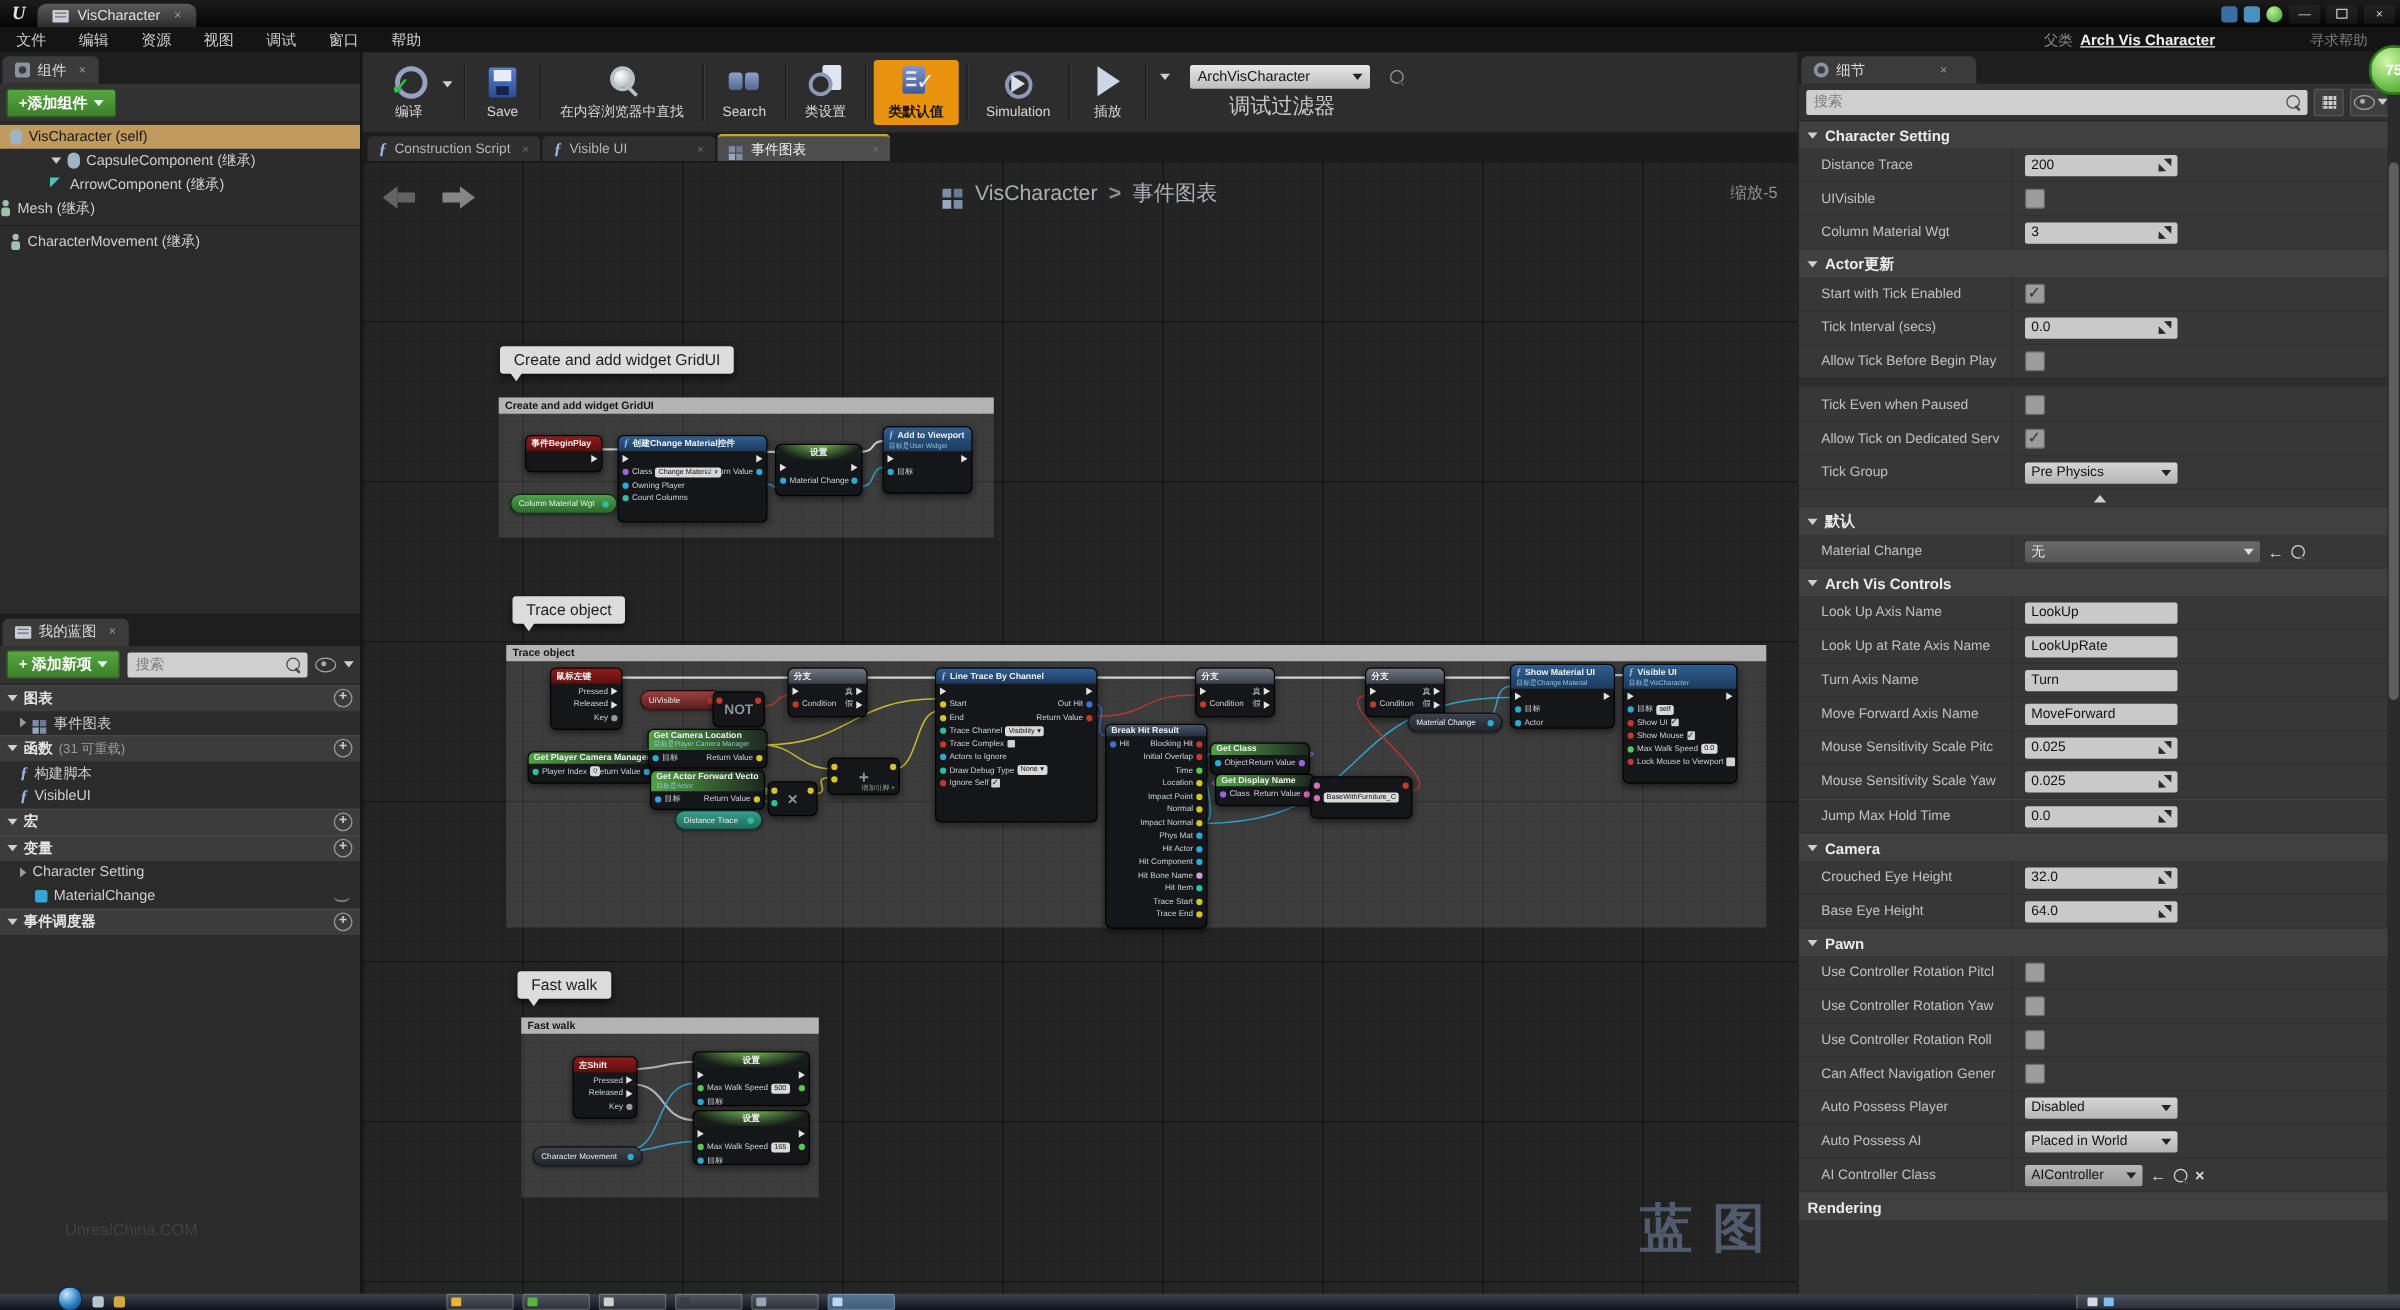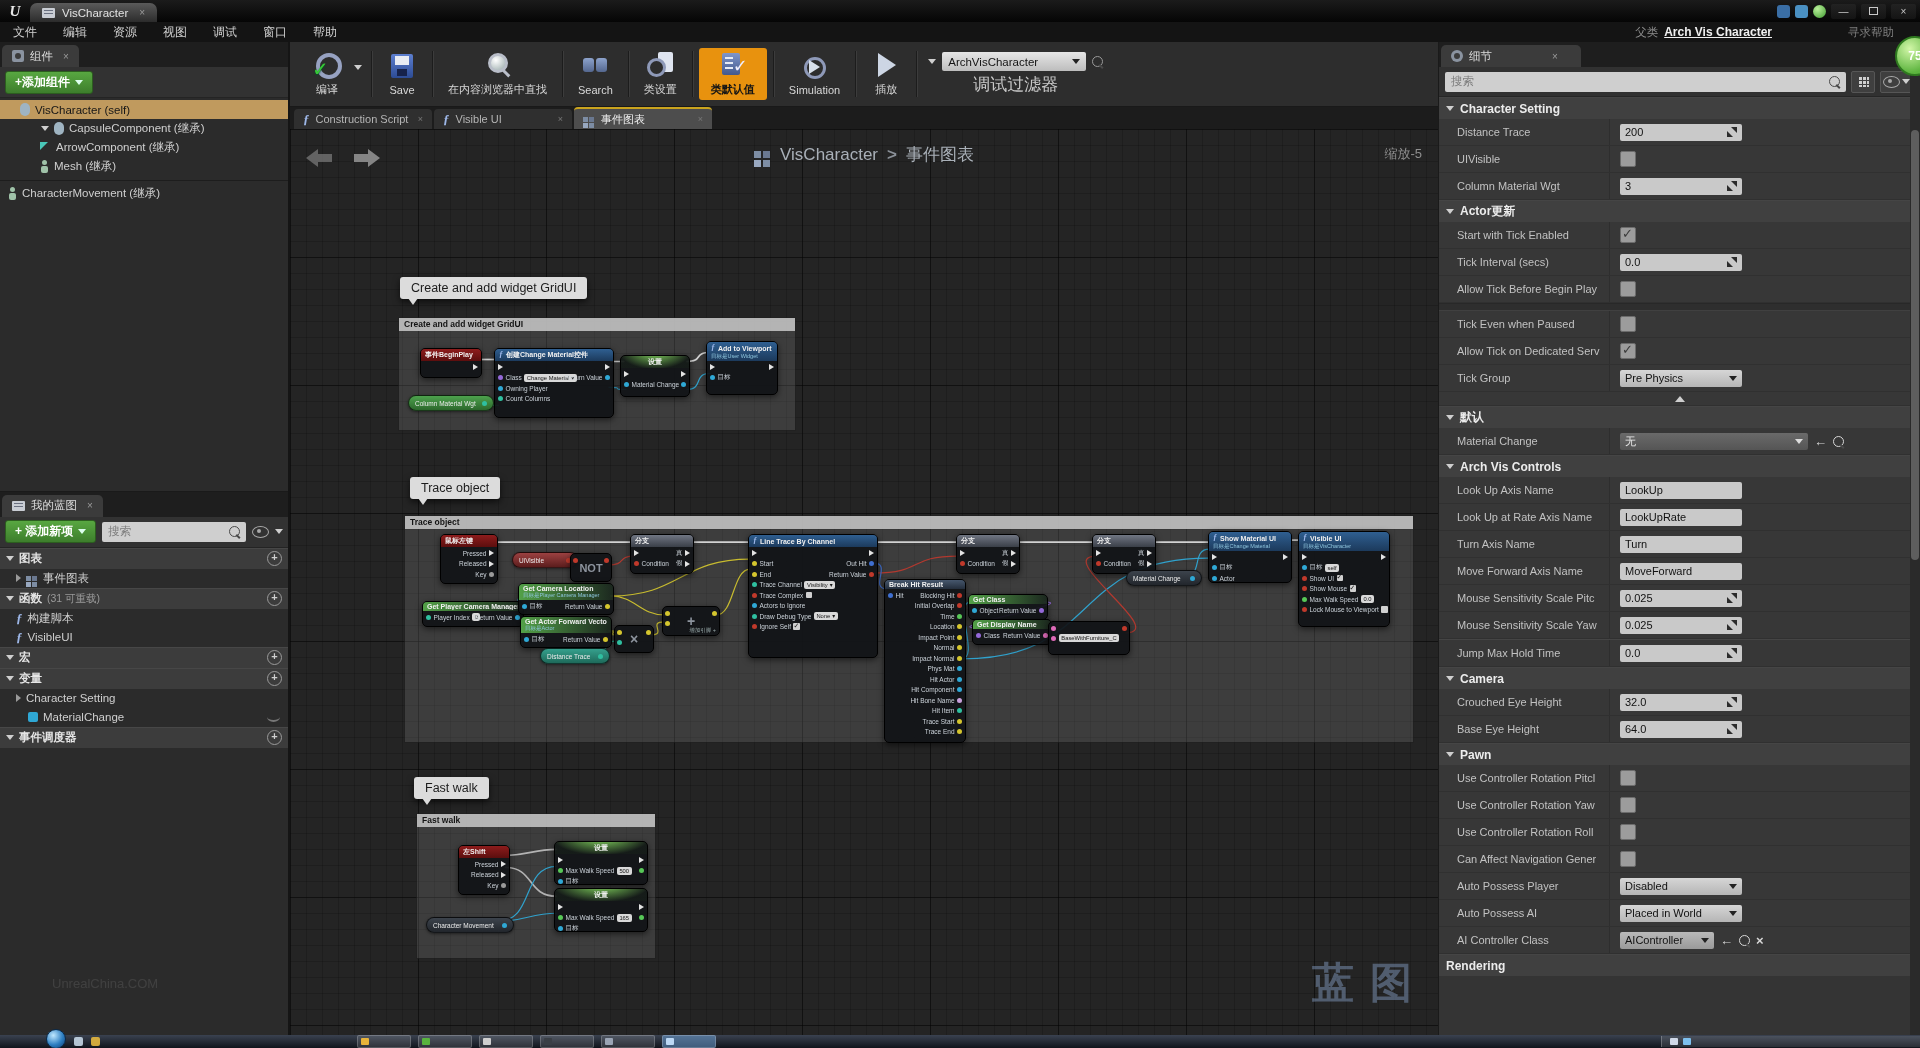--- a/index.html
+++ b/index.html
@@ -90,21 +90,21 @@
   .ticon .bino{position:absolute;left:3px;top:5px;width:11px;height:14px;background:linear-gradient(#8da3cc,#54678f);border-radius:3px;box-shadow:12px 0 0 #7s;}
   .ticon .bino2{position:absolute;left:16px;top:5px;width:11px;height:14px;background:linear-gradient(#8da3cc,#54678f);border-radius:3px;}
   .ticon .page{position:absolute;right:2px;top:1px;width:15px;height:20px;background:#dfe5f0;border-radius:2px;}
   .ticon .gearsm{position:absolute;left:2px;bottom:2px;width:13px;height:13px;border:3.5px solid #8e99b8;border-radius:50%;background:#2d2d2d;}
   .ticon .list{position:absolute;left:4px;top:2px;width:18px;height:22px;background:linear-gradient(#7f96cc,#44598c);border-radius:2px;}
   .ticon .list::before{content:"";position:absolute;left:3px;top:4px;width:8px;height:2px;background:#e6ebf5;box-shadow:0 5px 0 #e6ebf5,0 10px 0 #e6ebf5;}
   .ticon .bigcheck{position:absolute;right:0px;top:4px;color:#eef;font-size:18px;font-weight:bold;}
   .ticon .playtri{position:absolute;left:7px;top:2px;width:0;height:0;border-top:12px solid transparent;border-bottom:12px solid transparent;border-left:18px solid #cdd6e4;}
   .ticon .playsm{position:absolute;left:9px;top:7px;width:0;height:0;border-top:7px solid transparent;border-bottom:7px solid transparent;border-left:11px solid #d8e0ea;}
   .dbggrp{margin-left:8px;display:flex;flex-direction:column;align-items:center;gap:2px;}
-  .dbgrow{display:flex;align-items:center;gap:6px;}
+  .dbgrow{display:flex;align-items:center;gap:16px;}
   .dbgdd{width:132px;height:19px;background:linear-gradient(#e6e6e6,#bdbdbd);border-radius:2px;display:flex;align-items:center;padding:0 6px;font-size:11.5px;color:#141414;}
   .dbgdd .tri{margin-left:auto;border-left:4px solid transparent;border-right:4px solid transparent;border-top:5px solid #222;width:0;height:0;}
   .dbglbl{font-size:17px;color:#c9c9c9;}
   #tabstrip{height:22px;background:#1c1c1c;display:flex;align-items:flex-end;padding-left:4px;}
   .gtab{height:20px;background:#2f2f2f;margin-right:2px;border-radius:4px 4px 0 0;display:flex;align-items:center;gap:6px;padding:0 9px;font-size:11px;color:#b5b5b5;min-width:120px;}
   .gtab.active{background:#4d4d4d;border-top:2px solid #caa41e;color:#f0f0f0;}
   .gtab .x{margin-left:auto;color:#777;font-size:9px;}
   
   #canvas{flex:1;position:relative;overflow:hidden;background-color:#242424;
     background-image:linear-gradient(rgba(0,0,0,.42) 1px,transparent 1px),linear-gradient(90deg,rgba(0,0,0,.42) 1px,transparent 1px),
@@ -242,34 +242,34 @@
           <span class="tclose">×</span>
         </div>
       </div>
       <div class="addrow">
         <div class="greenbtn">
           <span>+添加组件</span>
             <span class="tri-d"></span>
         </div>
       </div>
       <div id="comp-tree">
-          <div class="crow sel" style="padding-left: 20px;">
+          <div class="crow sel" style="padding-left: 8px;">
             <span class="cic"></span>
             <span>VisCharacter (self)</span>
           </div>
           <div class="crow" style="padding-left: 41px;">
             <span class="tri-dn-g"></span>
             <span class="cic"></span>
             <span>CapsuleComponent (继承)</span>
           </div>
           <div class="crow" style="padding-left: 40px;">
             <span class="cic arrow"></span>
             <span>ArrowComponent (继承)</span>
           </div>
-          <div class="crow" style="padding-left: 40px;">
+          <div class="crow" style="">
             <span class="cic person"></span>
             <span>Mesh (继承)</span>
           </div>
           <div class="csep"></div>
           <div class="crow" style="padding-left: 8px;">
             <span class="cic person"></span>
             <span>CharacterMovement (继承)</span>
           </div>
         </div>
       <div id="comp-empty"></div>

